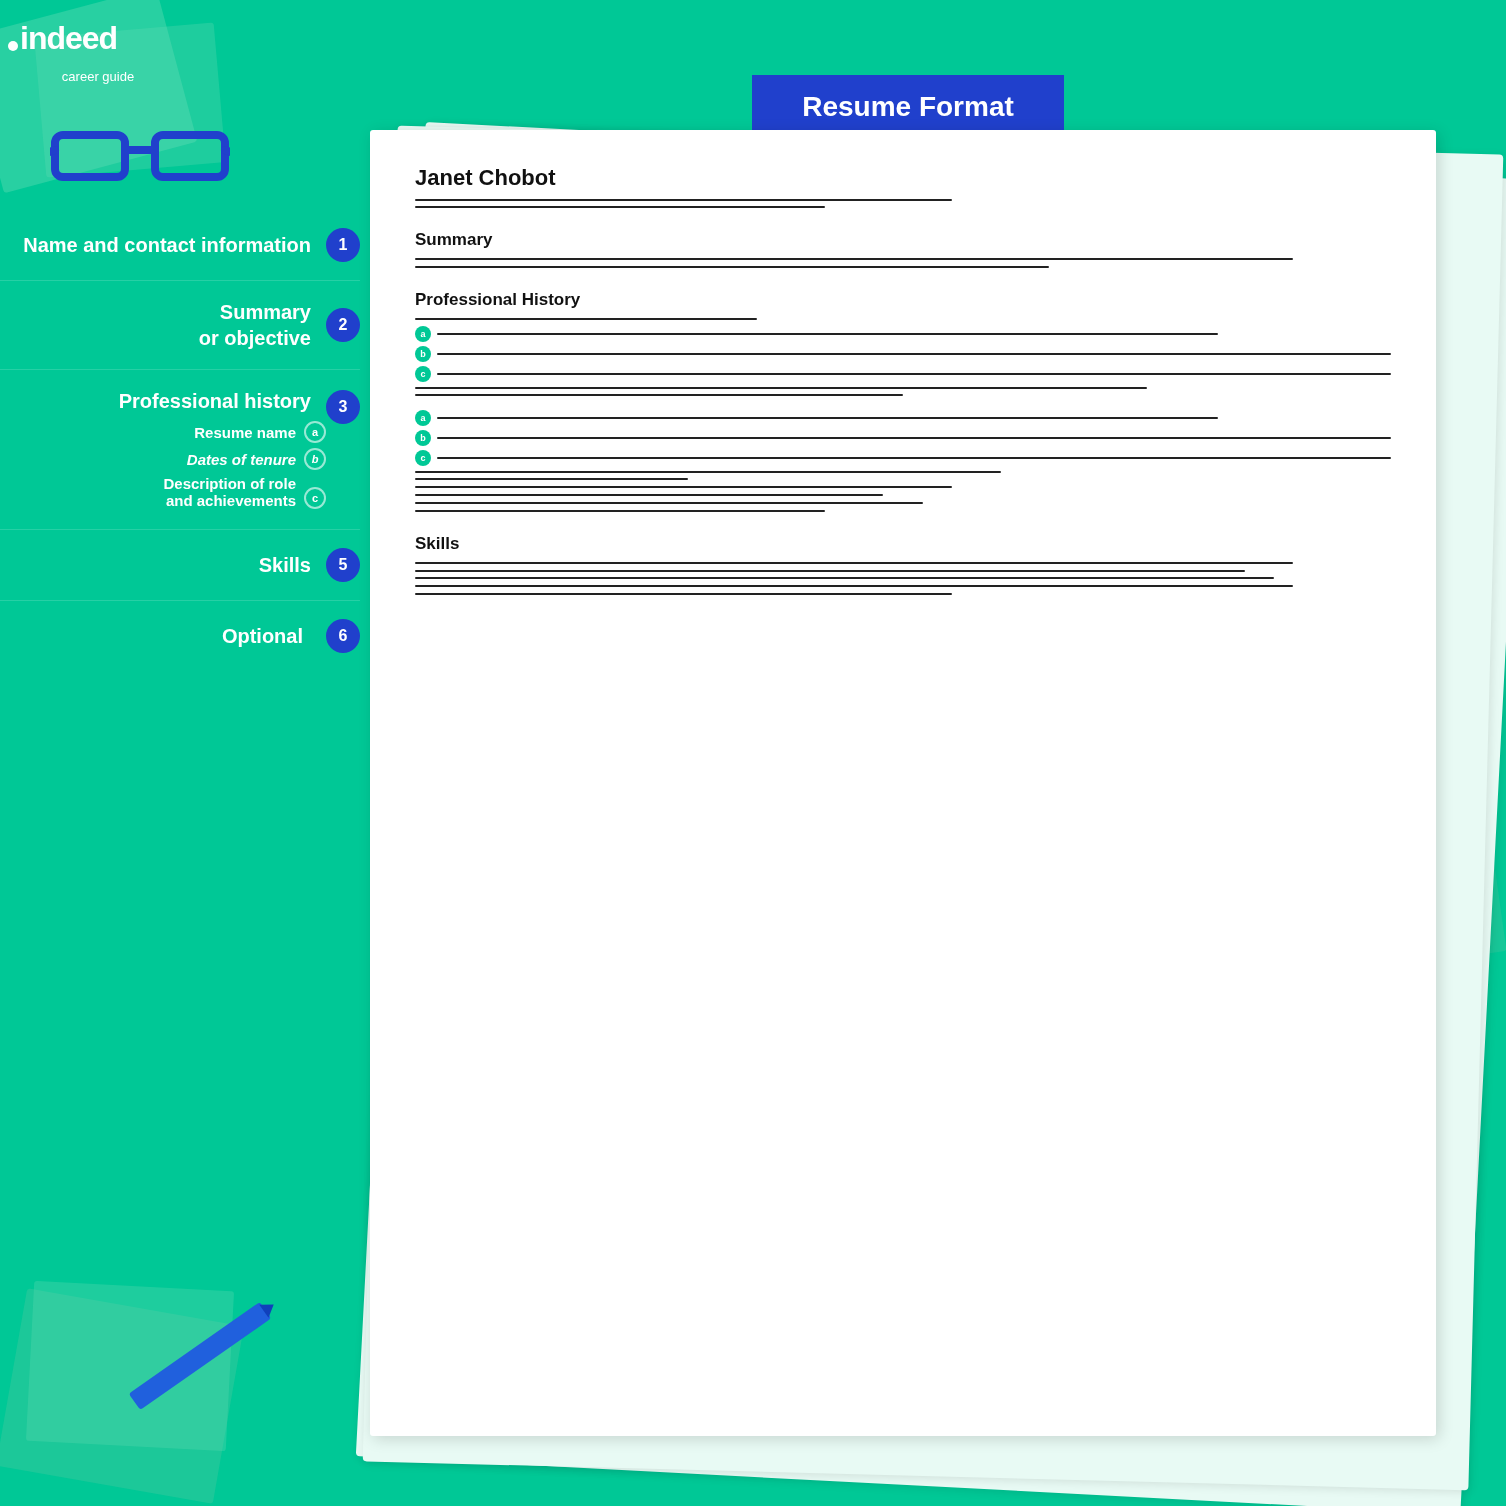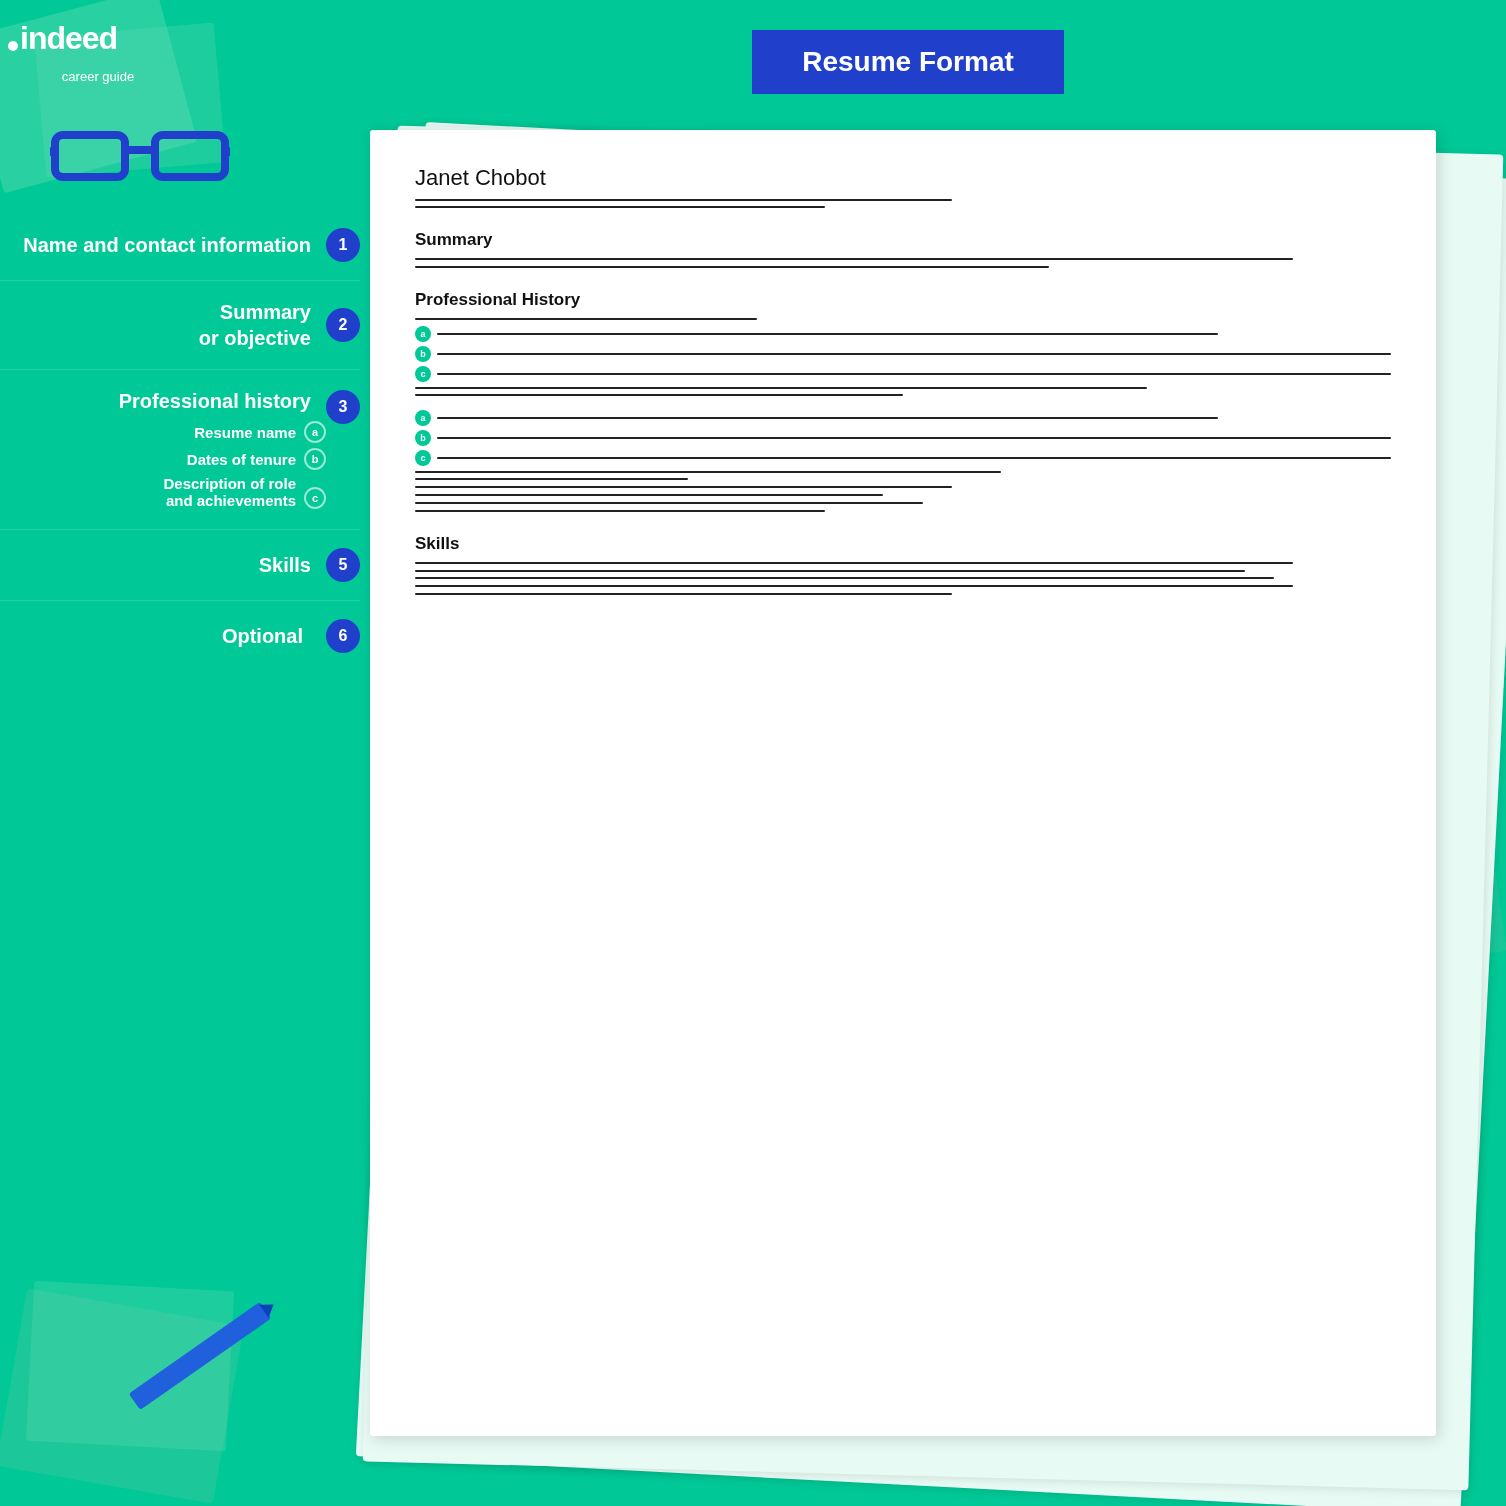--- a/index.html
+++ b/index.html
@@ -112,20 +112,21 @@
       left: 370px;
       right: 60px;
       display: flex;
       justify-content: center;
     }
     .header-title-box {
       background: #2040cc;
       border-radius: 0;
       padding: 16px 50px;
       display: inline-block;
+      margin-top: 45px;
     }
 
     
     .indeed-logo {
       position: absolute;
       top: 20px;
       left: 8px;
       width: 180px;
     }
     .indeed-logo-text {
@@ -250,21 +251,21 @@
       bottom: 30px;
       background: white;
       border-radius: 3px;
       box-shadow: 3px 3px 15px rgba(0,0,0,0.15);
       padding: 35px 45px;
       overflow: hidden;
     }
 
     .resume-name {
       font-size: 22px;
-      font-weight: normal;
+      font-weight: bold;
       color: #111;
       margin-bottom: 8px;
     }
 
     .resume-line {
       height: 2px;
       background: #222;
       margin: 4px 0;
       border-radius: 1px;
     }
@@ -378,21 +379,21 @@
   </div>
 
   <div class="sidebar-item" style="align-items:flex-start; padding-top:20px; padding-bottom:20px;">
     <div style="flex:1; text-align:right;">
       <div style="color:white; font-size:20px; font-weight:bold; margin-right:15px; margin-bottom:8px;">Professional history</div>
       <div class="sub-items">
         <div class="sub-item-row">
           <span class="sub-item-label">Resume name</span>
           <div class="sub-badge">a</div>
         </div>
-        <div class="sub-item-row" style="margin-top:5px;">
+        <div class="sub-item-row" style="margin-top:5px;font-style:italic;">
           <span class="sub-item-label">Dates of tenure</span>
           <div class="sub-badge">b</div>
         </div>
         <div class="sub-item-row" style="margin-top:5px; align-items:flex-end;">
           <span class="sub-item-label" style="text-align:right;">Description of role<br>and achievements</span>
           <div class="sub-badge">c</div>
         </div>
       </div>
     </div>
     <div class="step-badge" style="margin-top:0;">

